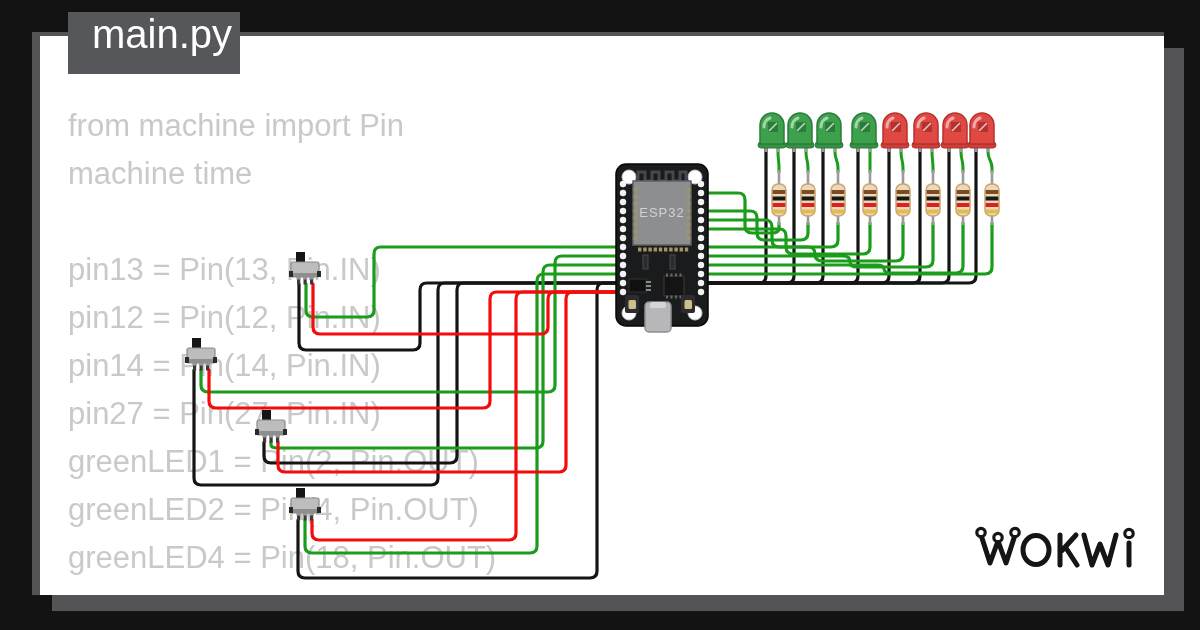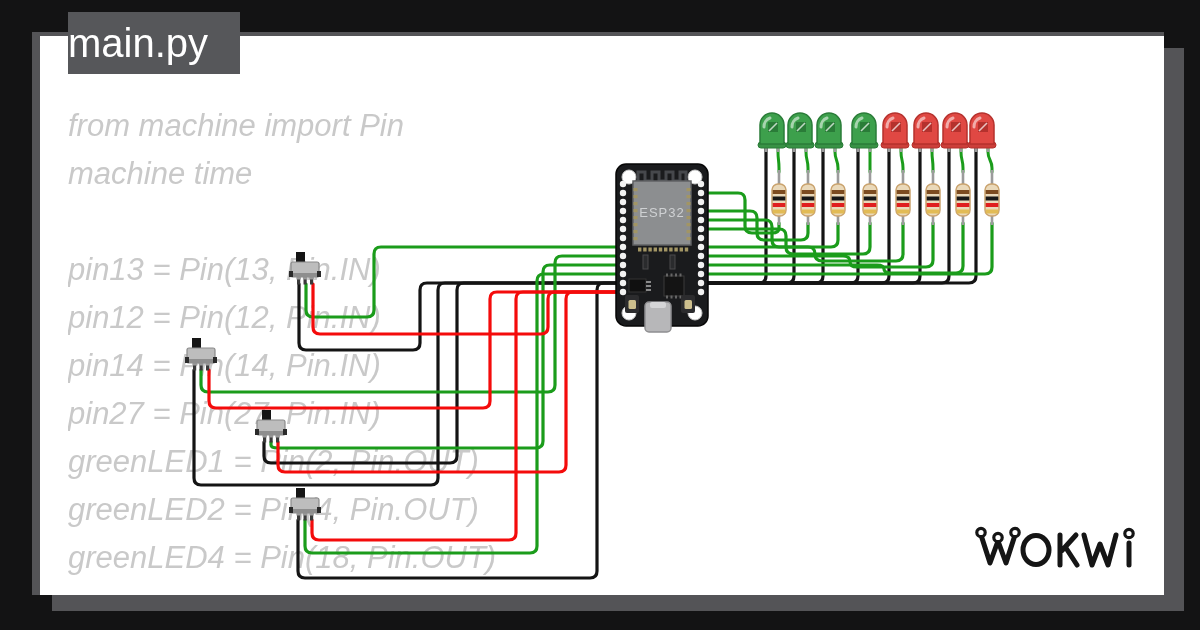--- a/index.html
+++ b/index.html
@@ -2,37 +2,37 @@
 <html><head>
 <meta charset="utf-8">
 <style>
   html,body{margin:0;padding:0;background:#131314;}
   .stage{position:relative;width:1200px;height:630px;overflow:hidden;
          font-family:"Liberation Sans",sans-serif;background:#131314;}
   .panel{position:absolute;left:32px;top:32px;width:1124px;height:559px;
          background:#ffffff;border-left:8px solid #545457;border-top:4px solid #545457;
          box-shadow:20px 16px 0 0 #545457;}
   .tab{position:absolute;left:68px;top:12px;width:172px;height:62px;background:#56575a;
-       color:#fff;display:flex;align-items:center;padding-left:0;box-sizing:border-box;
+       color:#fff;display:flex;padding-left:24px;box-sizing:border-box;
        font-size:40px;font-weight:400;z-index:5;}
   .code{position:absolute;left:68px;top:102px;width:560px;height:493px;overflow:hidden;
         z-index:1;color:#c9c9c9;font-size:31px;}
   .code-line{height:48px;line-height:48px;white-space:pre;}
   #circuit{position:absolute;left:0;top:0;z-index:3;}
   #logo{position:absolute;left:973px;top:521px;z-index:4;}
 </style>
 </head>
 <body>
 
 <div class="stage">
   <div class="panel"></div>
   <div class="tab">
     <span>main.py</span>
   </div>
-  <div class="code" id="code" style="color: rgb(201, 201, 201); font-style: italic;">
+  <div class="code" id="code" style="color: rgb(201, 201, 201);">
       <div class="code-line">from machine import Pin</div>
       <div class="code-line">machine time</div>
       <div class="code-line"></div>
       <div class="code-line">pin13 = Pin(13, Pin.IN)</div>
       <div class="code-line">pin12 = Pin(12, Pin.IN)</div>
       <div class="code-line">pin14 = Pin(14, Pin.IN)</div>
       <div class="code-line">pin27 = Pin(27, Pin.IN)</div>
       <div class="code-line">greenLED1 = Pin(2, Pin.OUT)</div>
       <div class="code-line">greenLED2 = Pin(4, Pin.OUT)</div>
       <div class="code-line">greenLED4 = Pin(18, Pin.OUT)</div>

